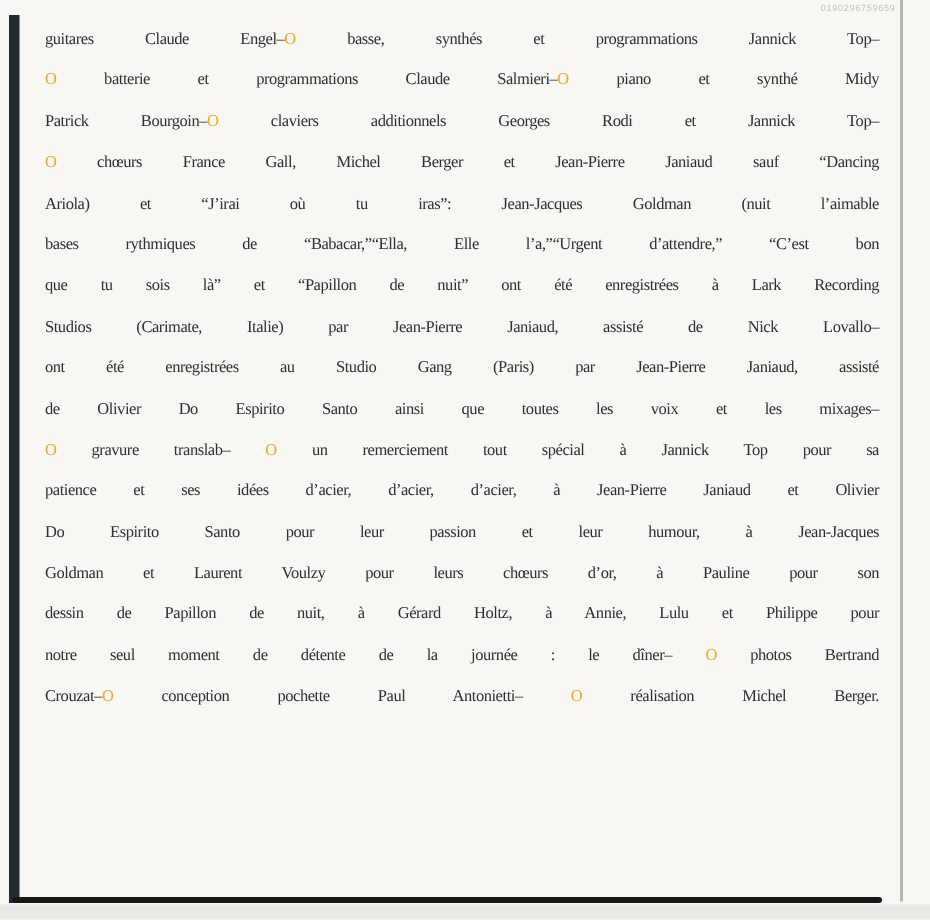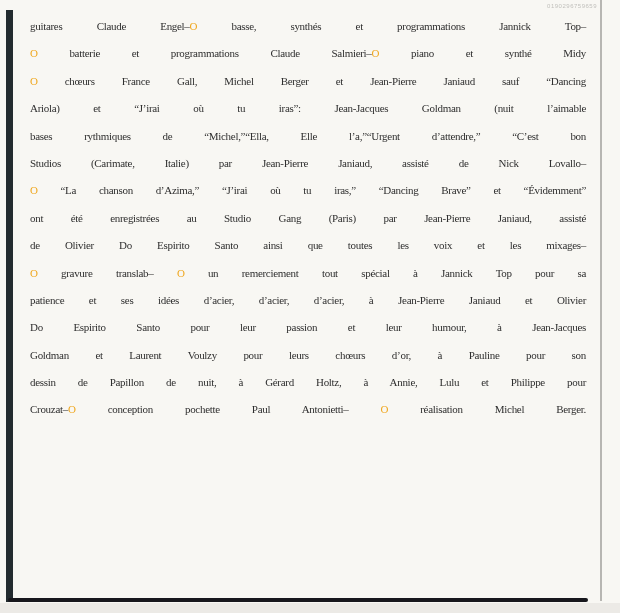--- a/index.html
+++ b/index.html
@@ -90,27 +90,29 @@
 
 <div class="scan">
   <div class="left-bar"></div>
   <div class="right-line"></div>
   <div class="bottom-line"></div>
   <div class="bottom-outer"></div>
   <div class="scan-id">0190296759659</div>
   <div class="credits" style="color: rgb(47, 47, 47);">
       <div class="line">guitares Claude Engel–<span class="marker" style="color: rgb(239, 167, 30);">O</span> basse, synthés et programmations Jannick Top–</div>
       <div class="line"><span class="marker" style="color: rgb(239, 167, 30);">O</span> batterie et programmations Claude Salmieri–<span class="marker" style="color: rgb(239, 167, 30);">O</span> piano et synthé Midy</div>
+      <div class="line">Patrick Bourgoin–<span class="marker" style="color: rgb(239, 167, 30);">O</span> claviers additionnels Georges Rodi et Jannick Top–</div>
       <div class="line"><span class="marker" style="color: rgb(239, 167, 30);">O</span> chœurs France Gall, Michel Berger et Jean-Pierre Janiaud sauf “Dancing</div>
       <div class="line">Ariola) et “J’irai où tu iras”: Jean-Jacques Goldman (nuit l’aimable</div>
-      <div class="line">bases rythmiques de “Michel,”“Ella, Elle l’a,”“Urgent d’attendre,” “C’est bon</div>
+      <div class="line">bases rythmiques de “Babacar,”“Ella, Elle l’a,”“Urgent d’attendre,” “C’est bon</div>
+      <div class="line">que tu sois là” et “Papillon de nuit” ont été enregistrées à Lark Recording</div>
       <div class="line">Studios (Carimate, Italie) par Jean-Pierre Janiaud, assisté de Nick Lovallo–</div>
-      <div class="line"><span class="marker" style="color: rgb(239, 167, 30);">O</span> “La chanson d’Azima,” “J’irai où tu iras,” “Dancing Brave” et “Évidemment”</div>
       <div class="line">ont été enregistrées au Studio Gang (Paris) par Jean-Pierre Janiaud, assisté</div>
       <div class="line">de Olivier Do Espirito Santo ainsi que toutes les voix et les mixages–</div>
       <div class="line"><span class="marker" style="color: rgb(239, 167, 30);">O</span> gravure translab– <span class="marker" style="color: rgb(239, 167, 30);">O</span> un remerciement tout spécial à Jannick Top pour sa</div>
       <div class="line">patience et ses idées d’acier, d’acier, d’acier, à Jean-Pierre Janiaud et Olivier</div>
       <div class="line">Do Espirito Santo pour leur passion et leur humour, à Jean-Jacques</div>
       <div class="line">Goldman et Laurent Voulzy pour leurs chœurs d’or, à Pauline pour son</div>
       <div class="line">dessin de Papillon de nuit, à Gérard Holtz, à Annie, Lulu et Philippe pour</div>
+      <div class="line">notre seul moment de détente de la journée : le dîner– <span class="marker" style="color: rgb(239, 167, 30);">O</span> photos Bertrand</div>
       <div class="line">Crouzat–<span class="marker" style="color: rgb(239, 167, 30);">O</span> conception pochette Paul Antonietti– <span class="marker" style="color: rgb(239, 167, 30);">O</span> réalisation Michel Berger.</div>
     </div>
 </div>
 
 </body></html>

